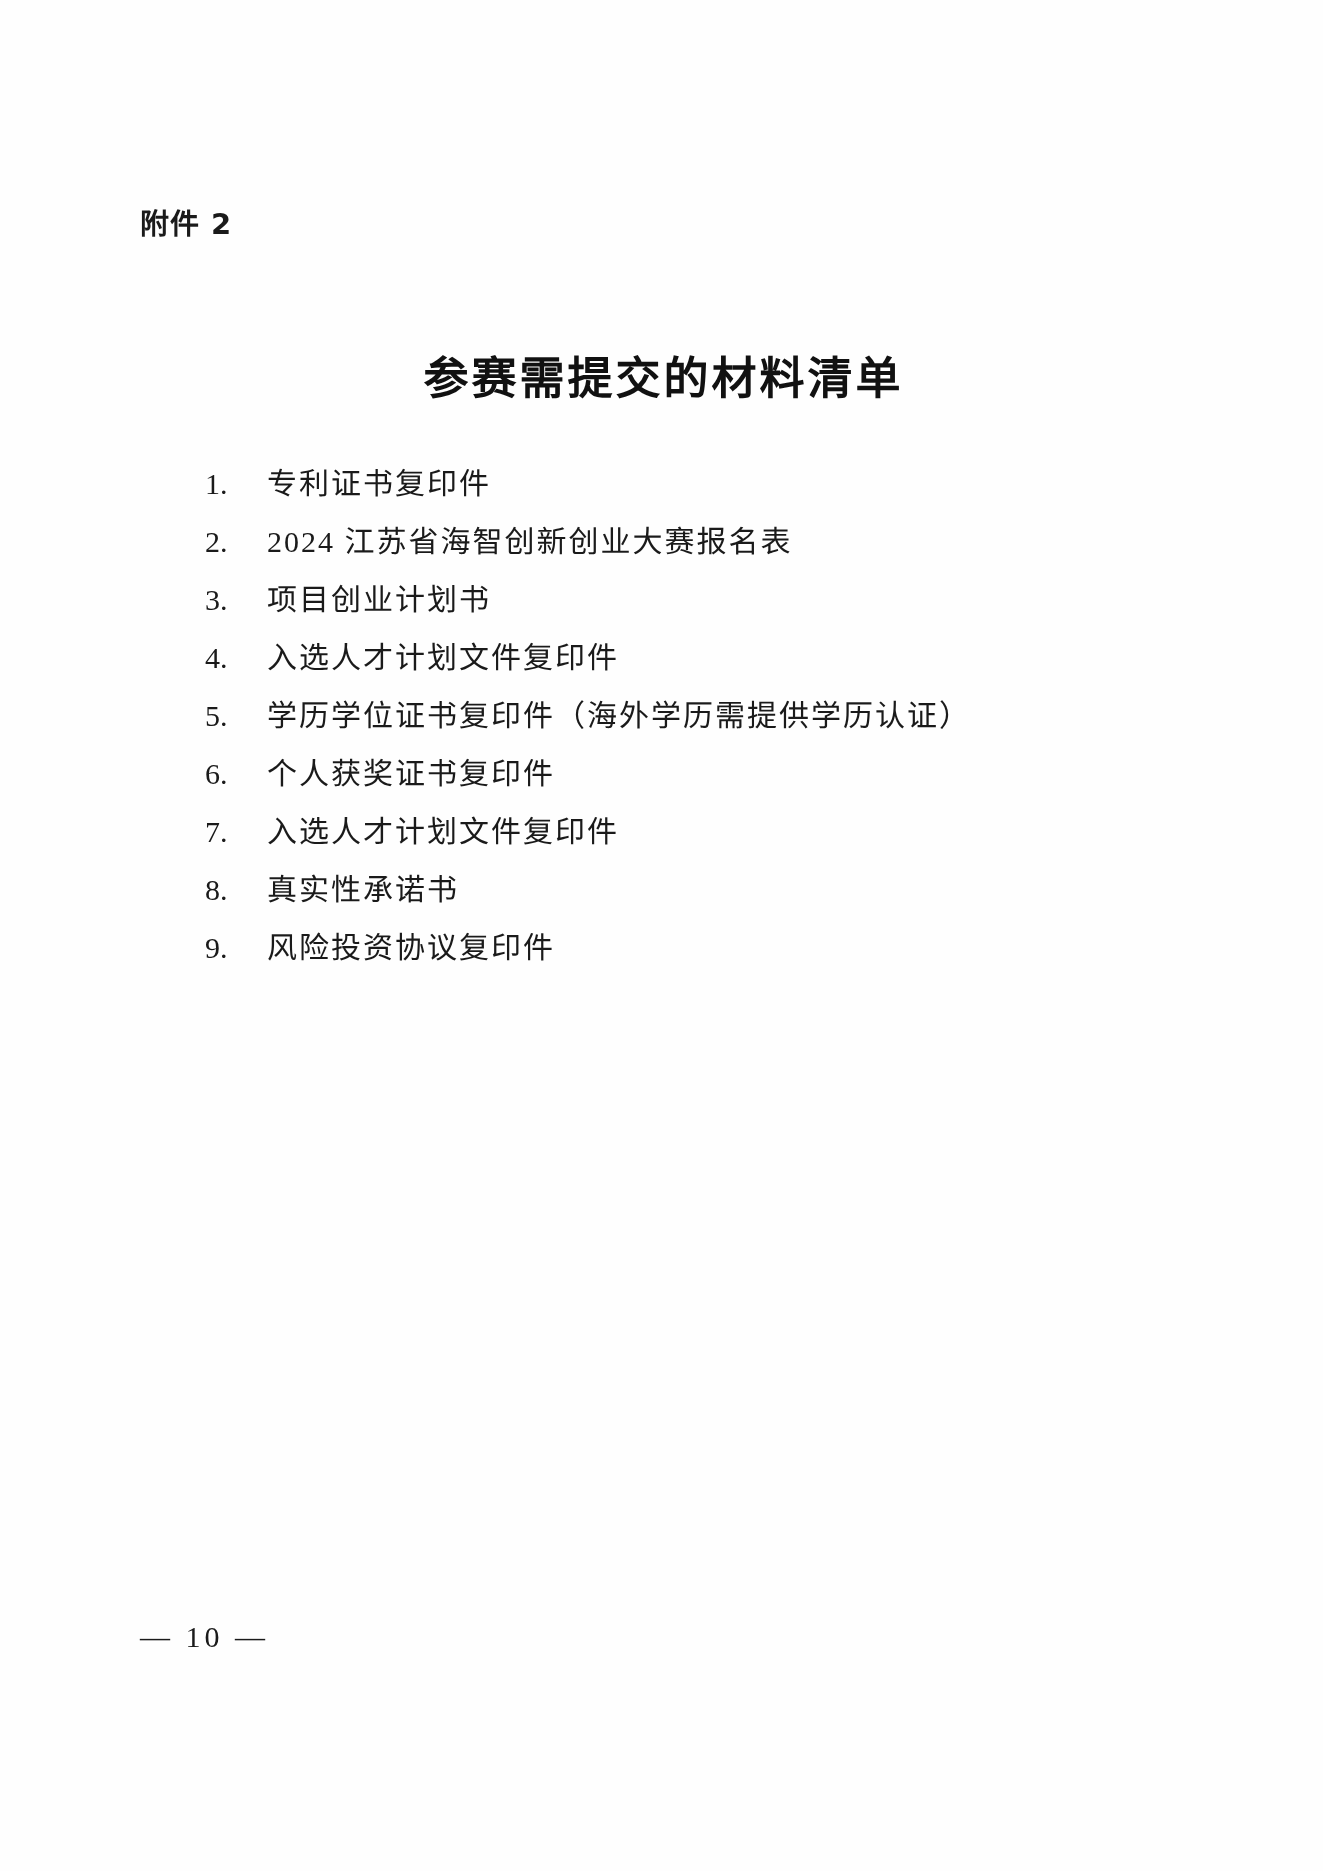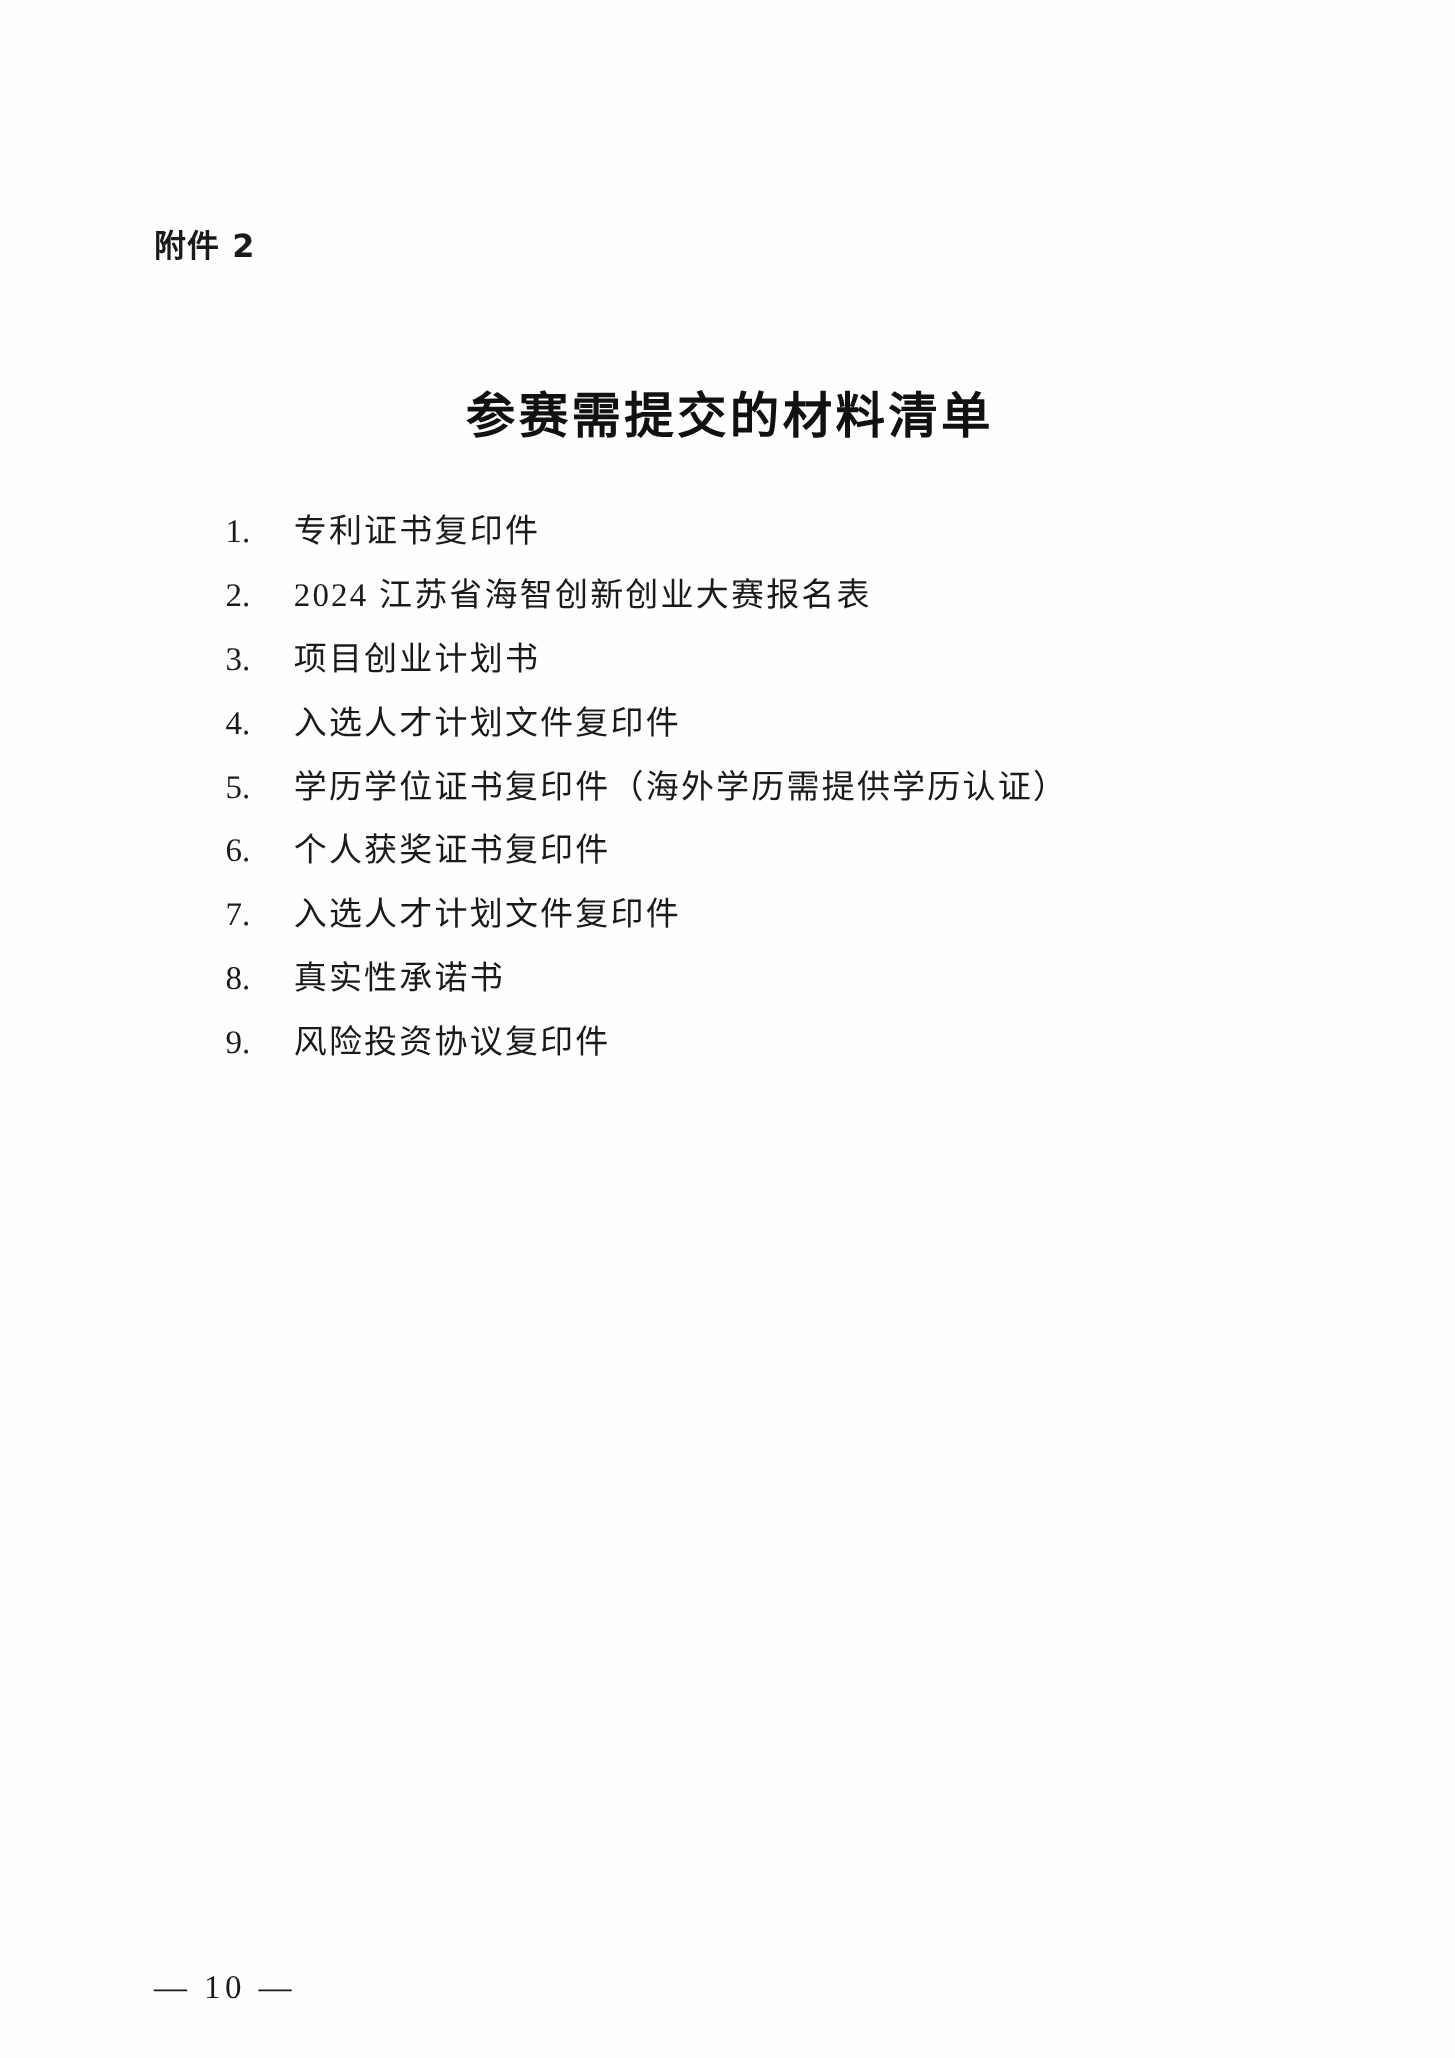--- a/index.html
+++ b/index.html
@@ -77,21 +77,21 @@
   }
   .item-text {
     flex: 1 1 auto;
     font-family: "Liberation Serif", "DejaVu Serif", serif;
   }
 
   
   .page-footer {
     position: absolute;
     left: 140px;
-    top: 1790px;
+    top: 1620px;
     font-family: "Liberation Serif", "DejaVu Serif", serif;
     font-size: 30px;
     letter-spacing: 4px;
     color: #1a1a1a;
   }
 </style>
 </head>
 <body>
 
 <div class="page">

